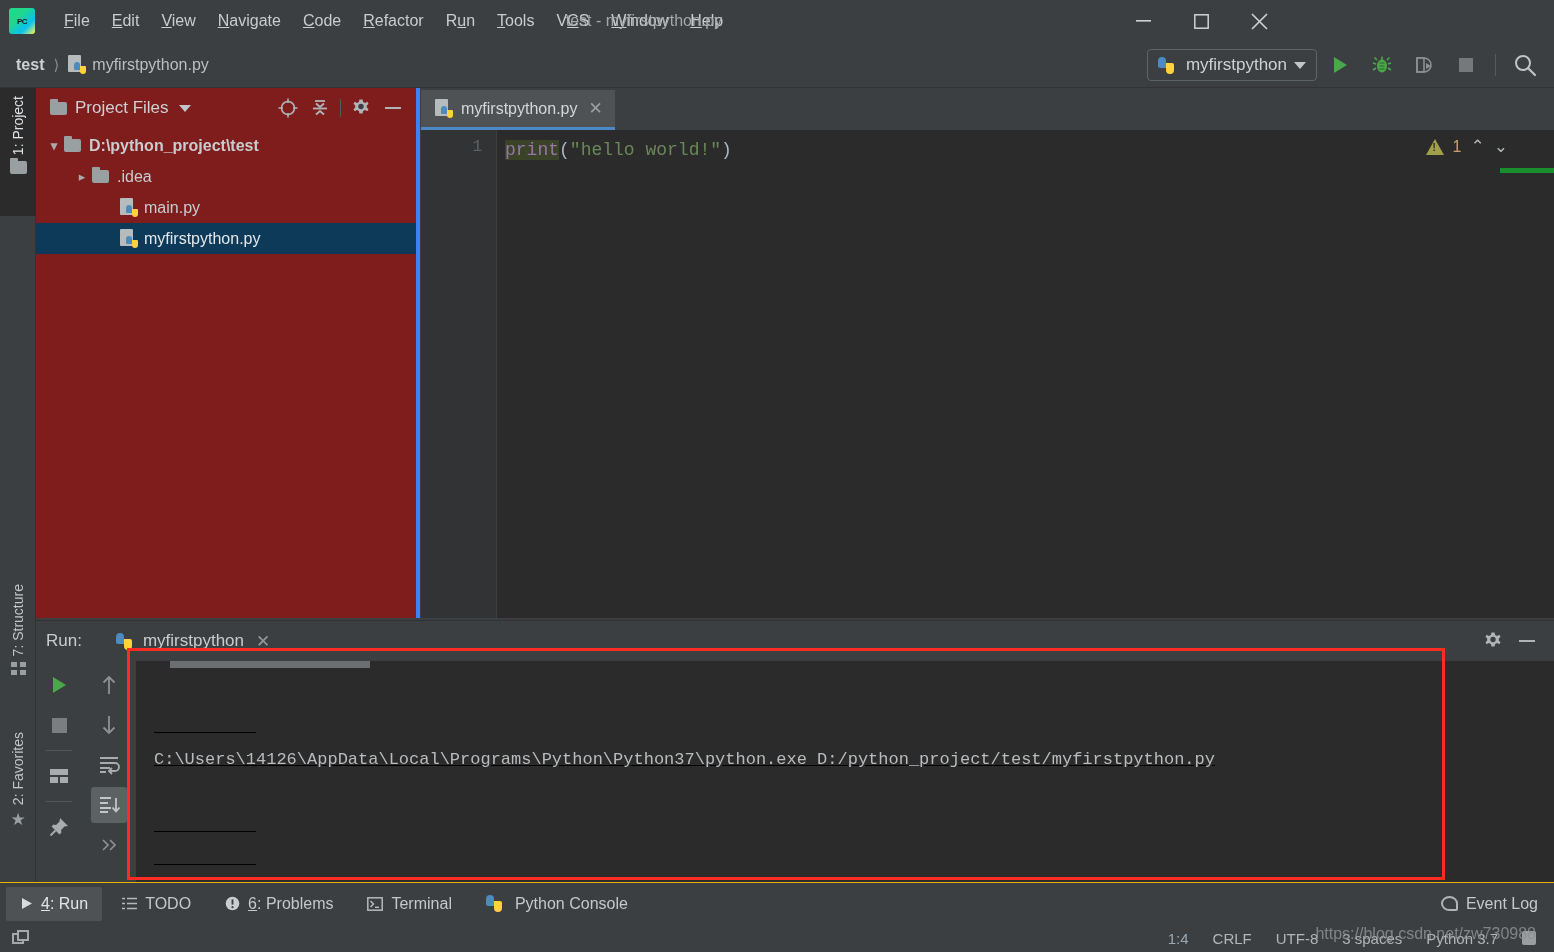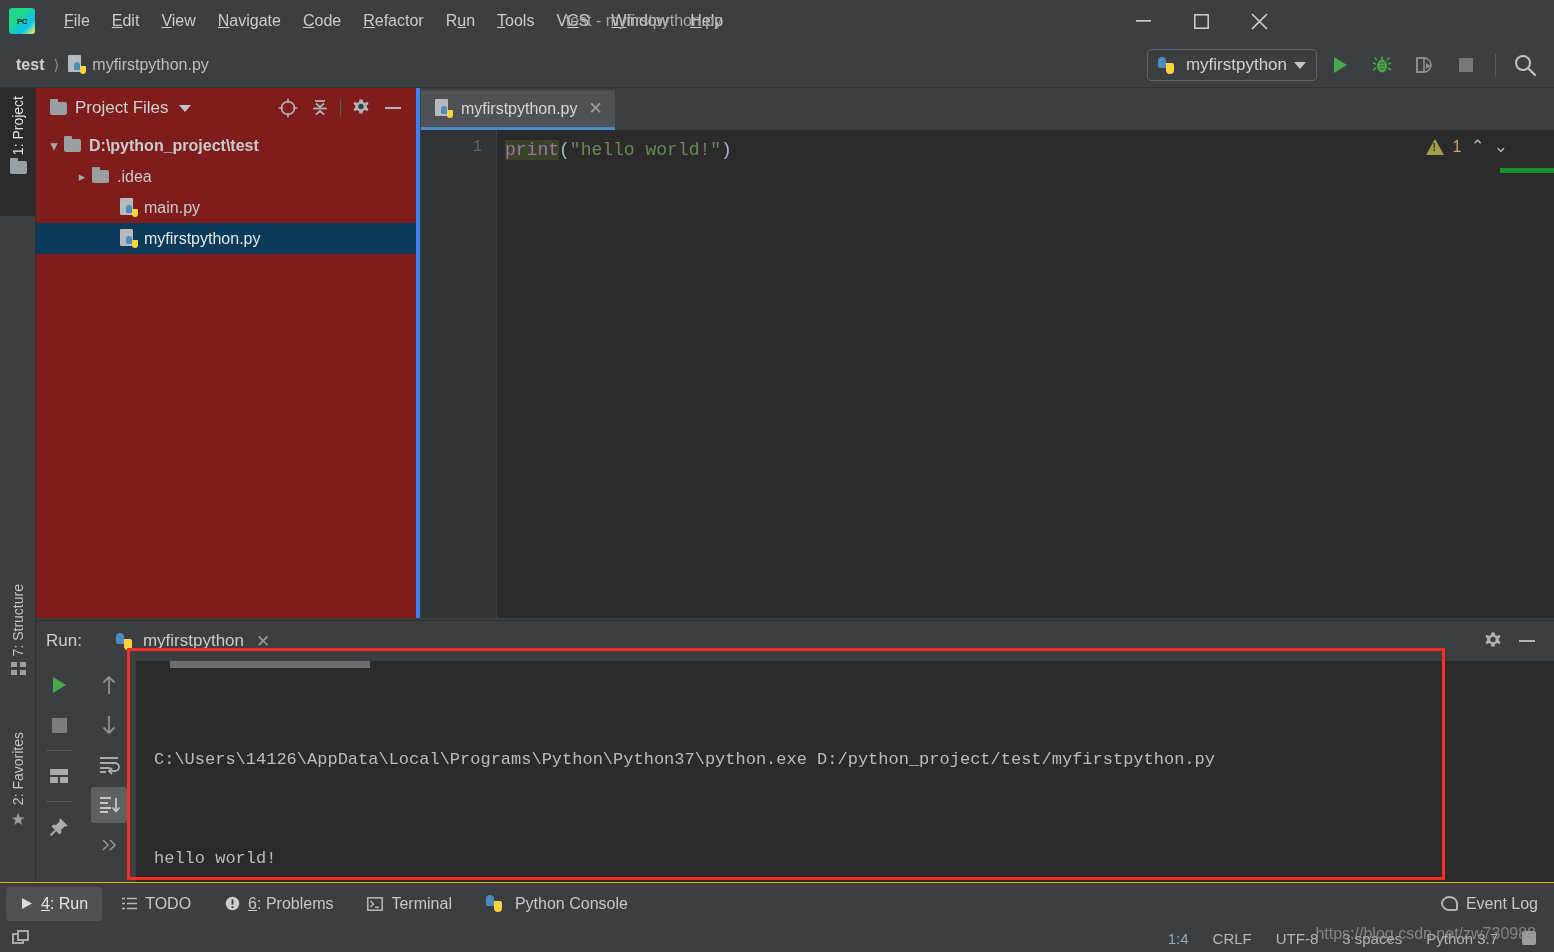--- a/index.html
+++ b/index.html
@@ -206,21 +206,21 @@
   .runwin-header {
     height: 40px; display: flex; align-items: center; padding-left: 10px;
   }
   .run-label { color: #c9ccce; font-size: 17px; margin-right: 34px; }
   .run-tab {
     display: flex; align-items: center; gap: 6px; color: #c9ccce; font-size: 17px;
   }
   .run-tab .close-x { color: #93979a; font-size: 17px; margin-left: 6px; }
   .runwin-hicons { margin-left: auto; display: flex; align-items: center; gap: 4px; padding-right: 12px; }
 
-  .runwin-body { display: flex; height: 222px; }
+  .runwin-body { display: flex; height: 222px; text-decoration: underline; }
   .run-side {
     width: 46px; display: flex; flex-direction: column; align-items: center; padding-top: 6px; gap: 4px;
   }
   .run-side2 {
     width: 54px; display: flex; flex-direction: column; align-items: center; padding-top: 6px; gap: 4px;
   }
   .sbtn {
     width: 36px; height: 36px; display: flex; align-items: center; justify-content: center;
     border-radius: 3px;
   }
@@ -596,21 +596,20 @@
           <svg width="20" height="14" viewBox="0 0 20 14">
             <path d="M4 2 L9 7 L4 12 M11 2 L16 7 L11 12" fill="none" stroke="#8d9194" stroke-width="1.7"></path>
           </svg>
         </div>
       </div>
 
       <div class="console">
         <div class="console-scroll"></div>
         <div class="console-text">
           <div class="cmd">C:\Users\14126\AppData\Local\Programs\Python\Python37\python.exe D:/python_project/test/myfirstpython.py</div>
-          <div>hello world!</div>
           
           
         </div>
       </div>
     </div>
   </div>
 
   <div class="annot-rect"></div>
 
   <div class="bottombar">

